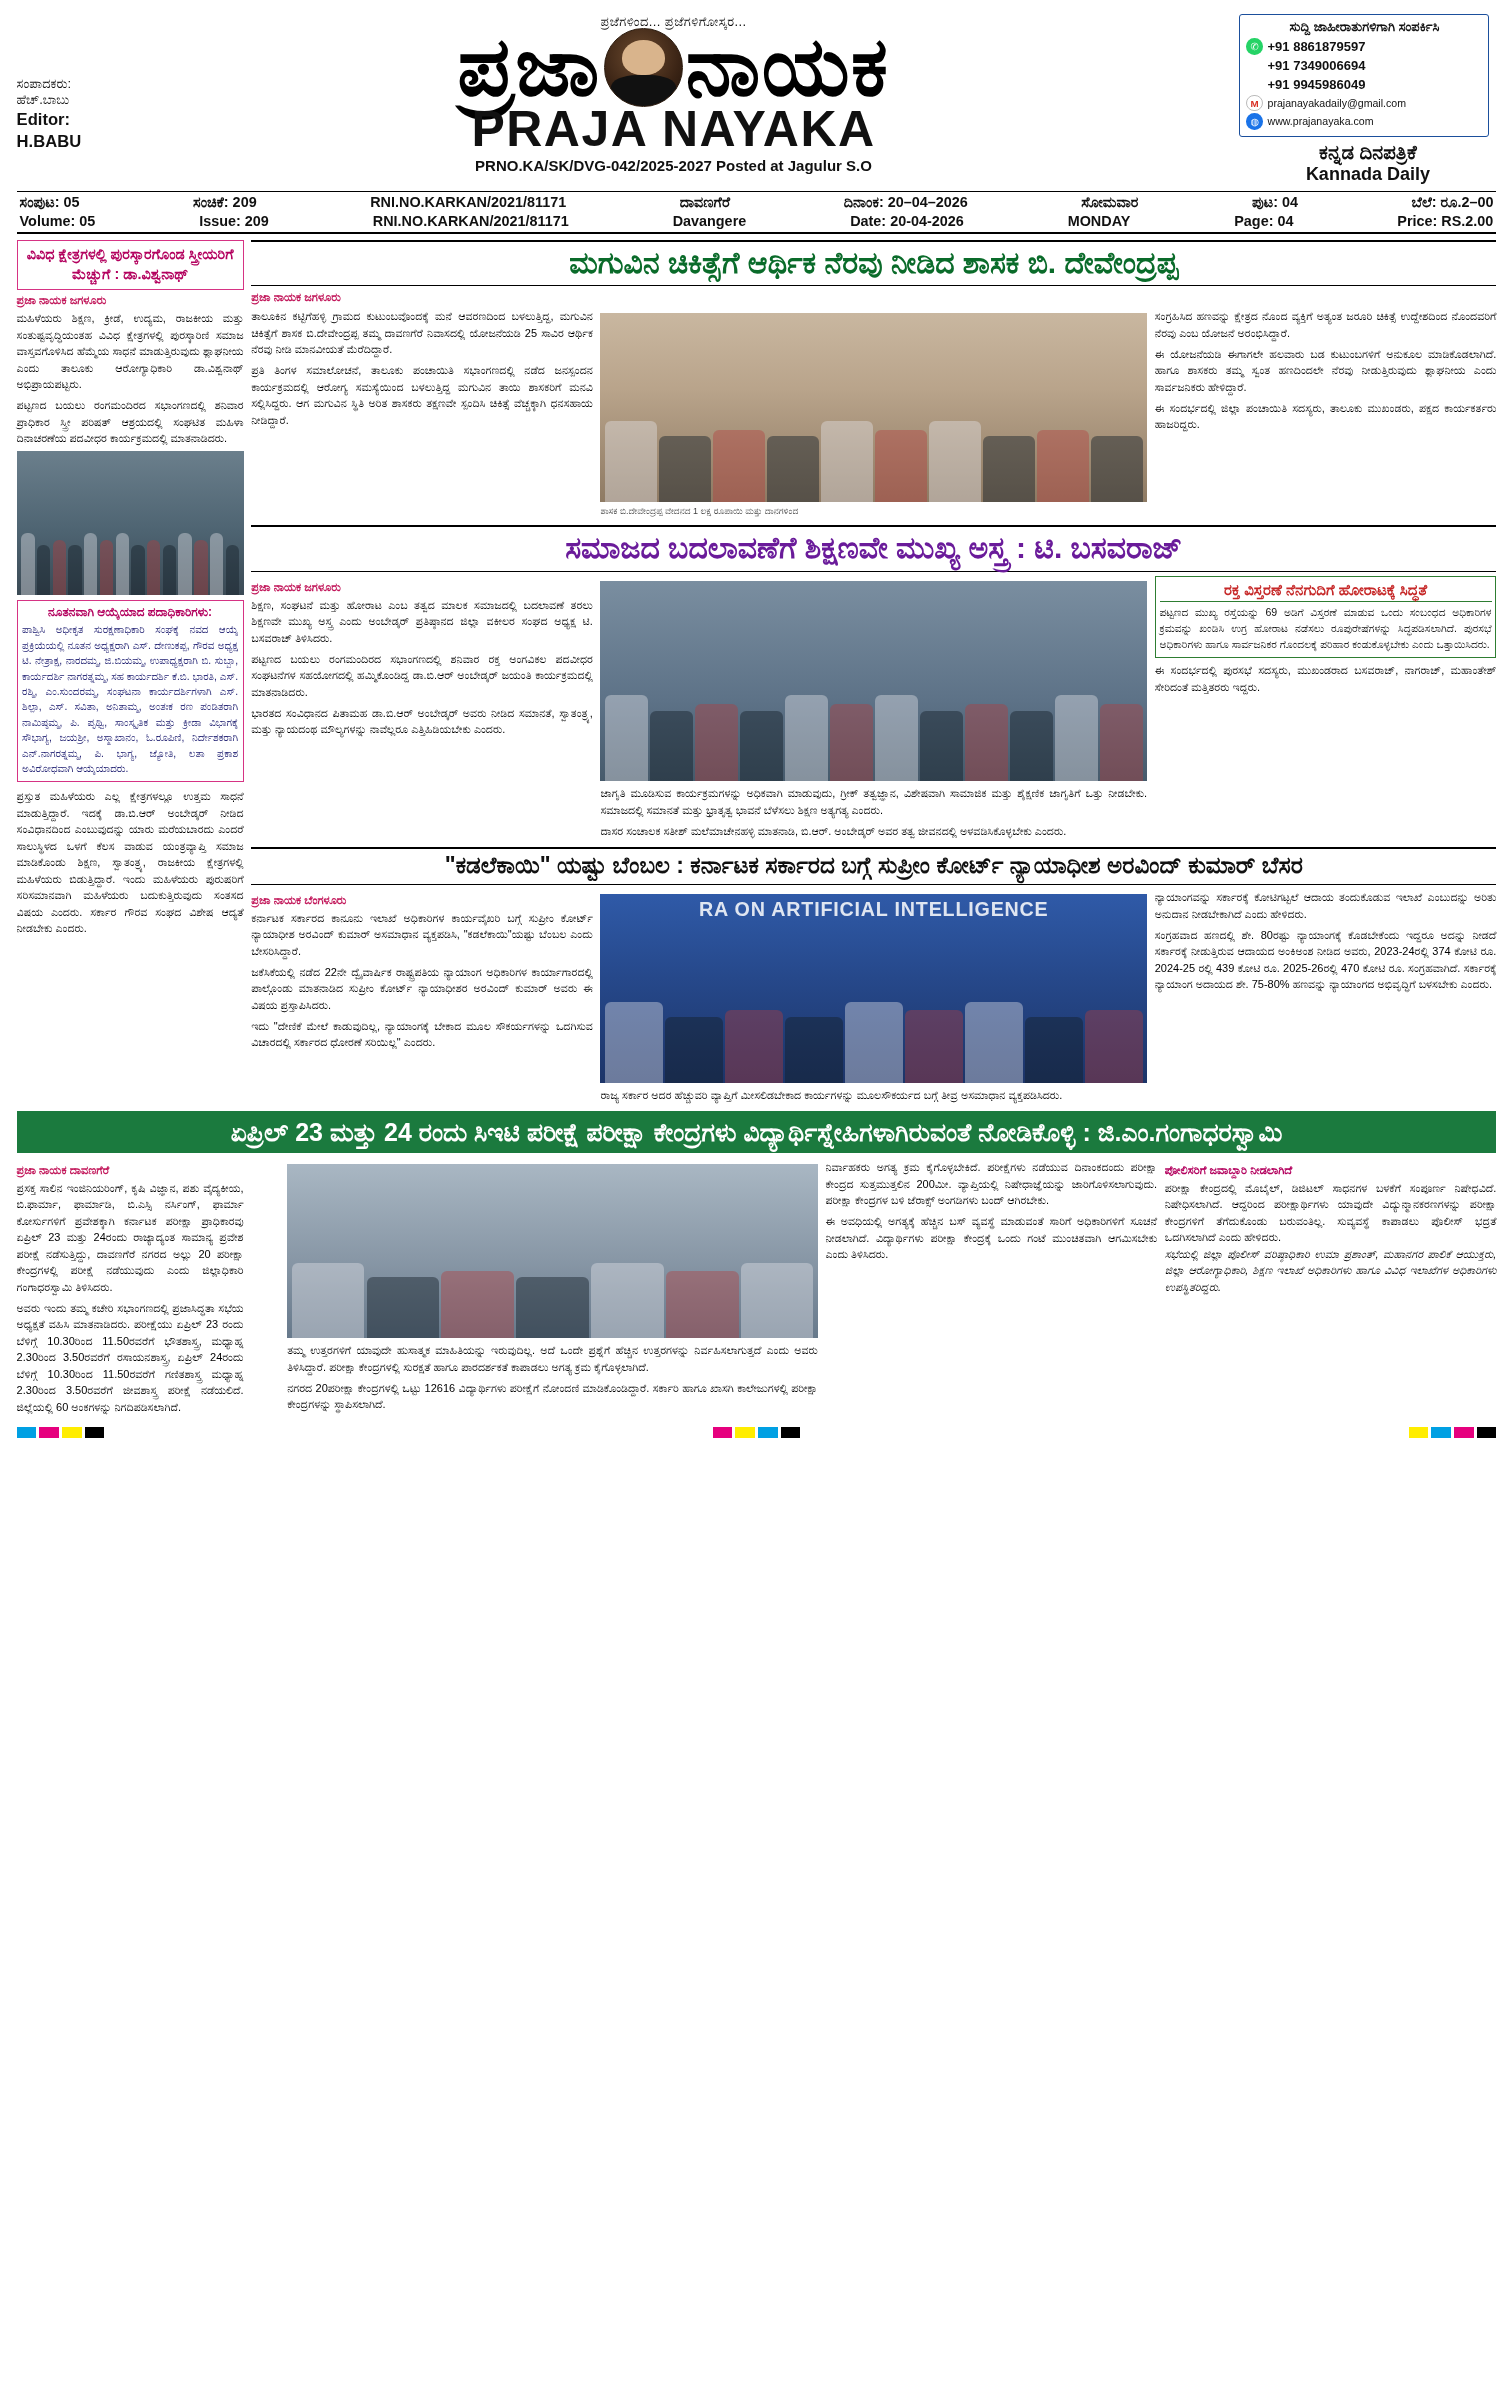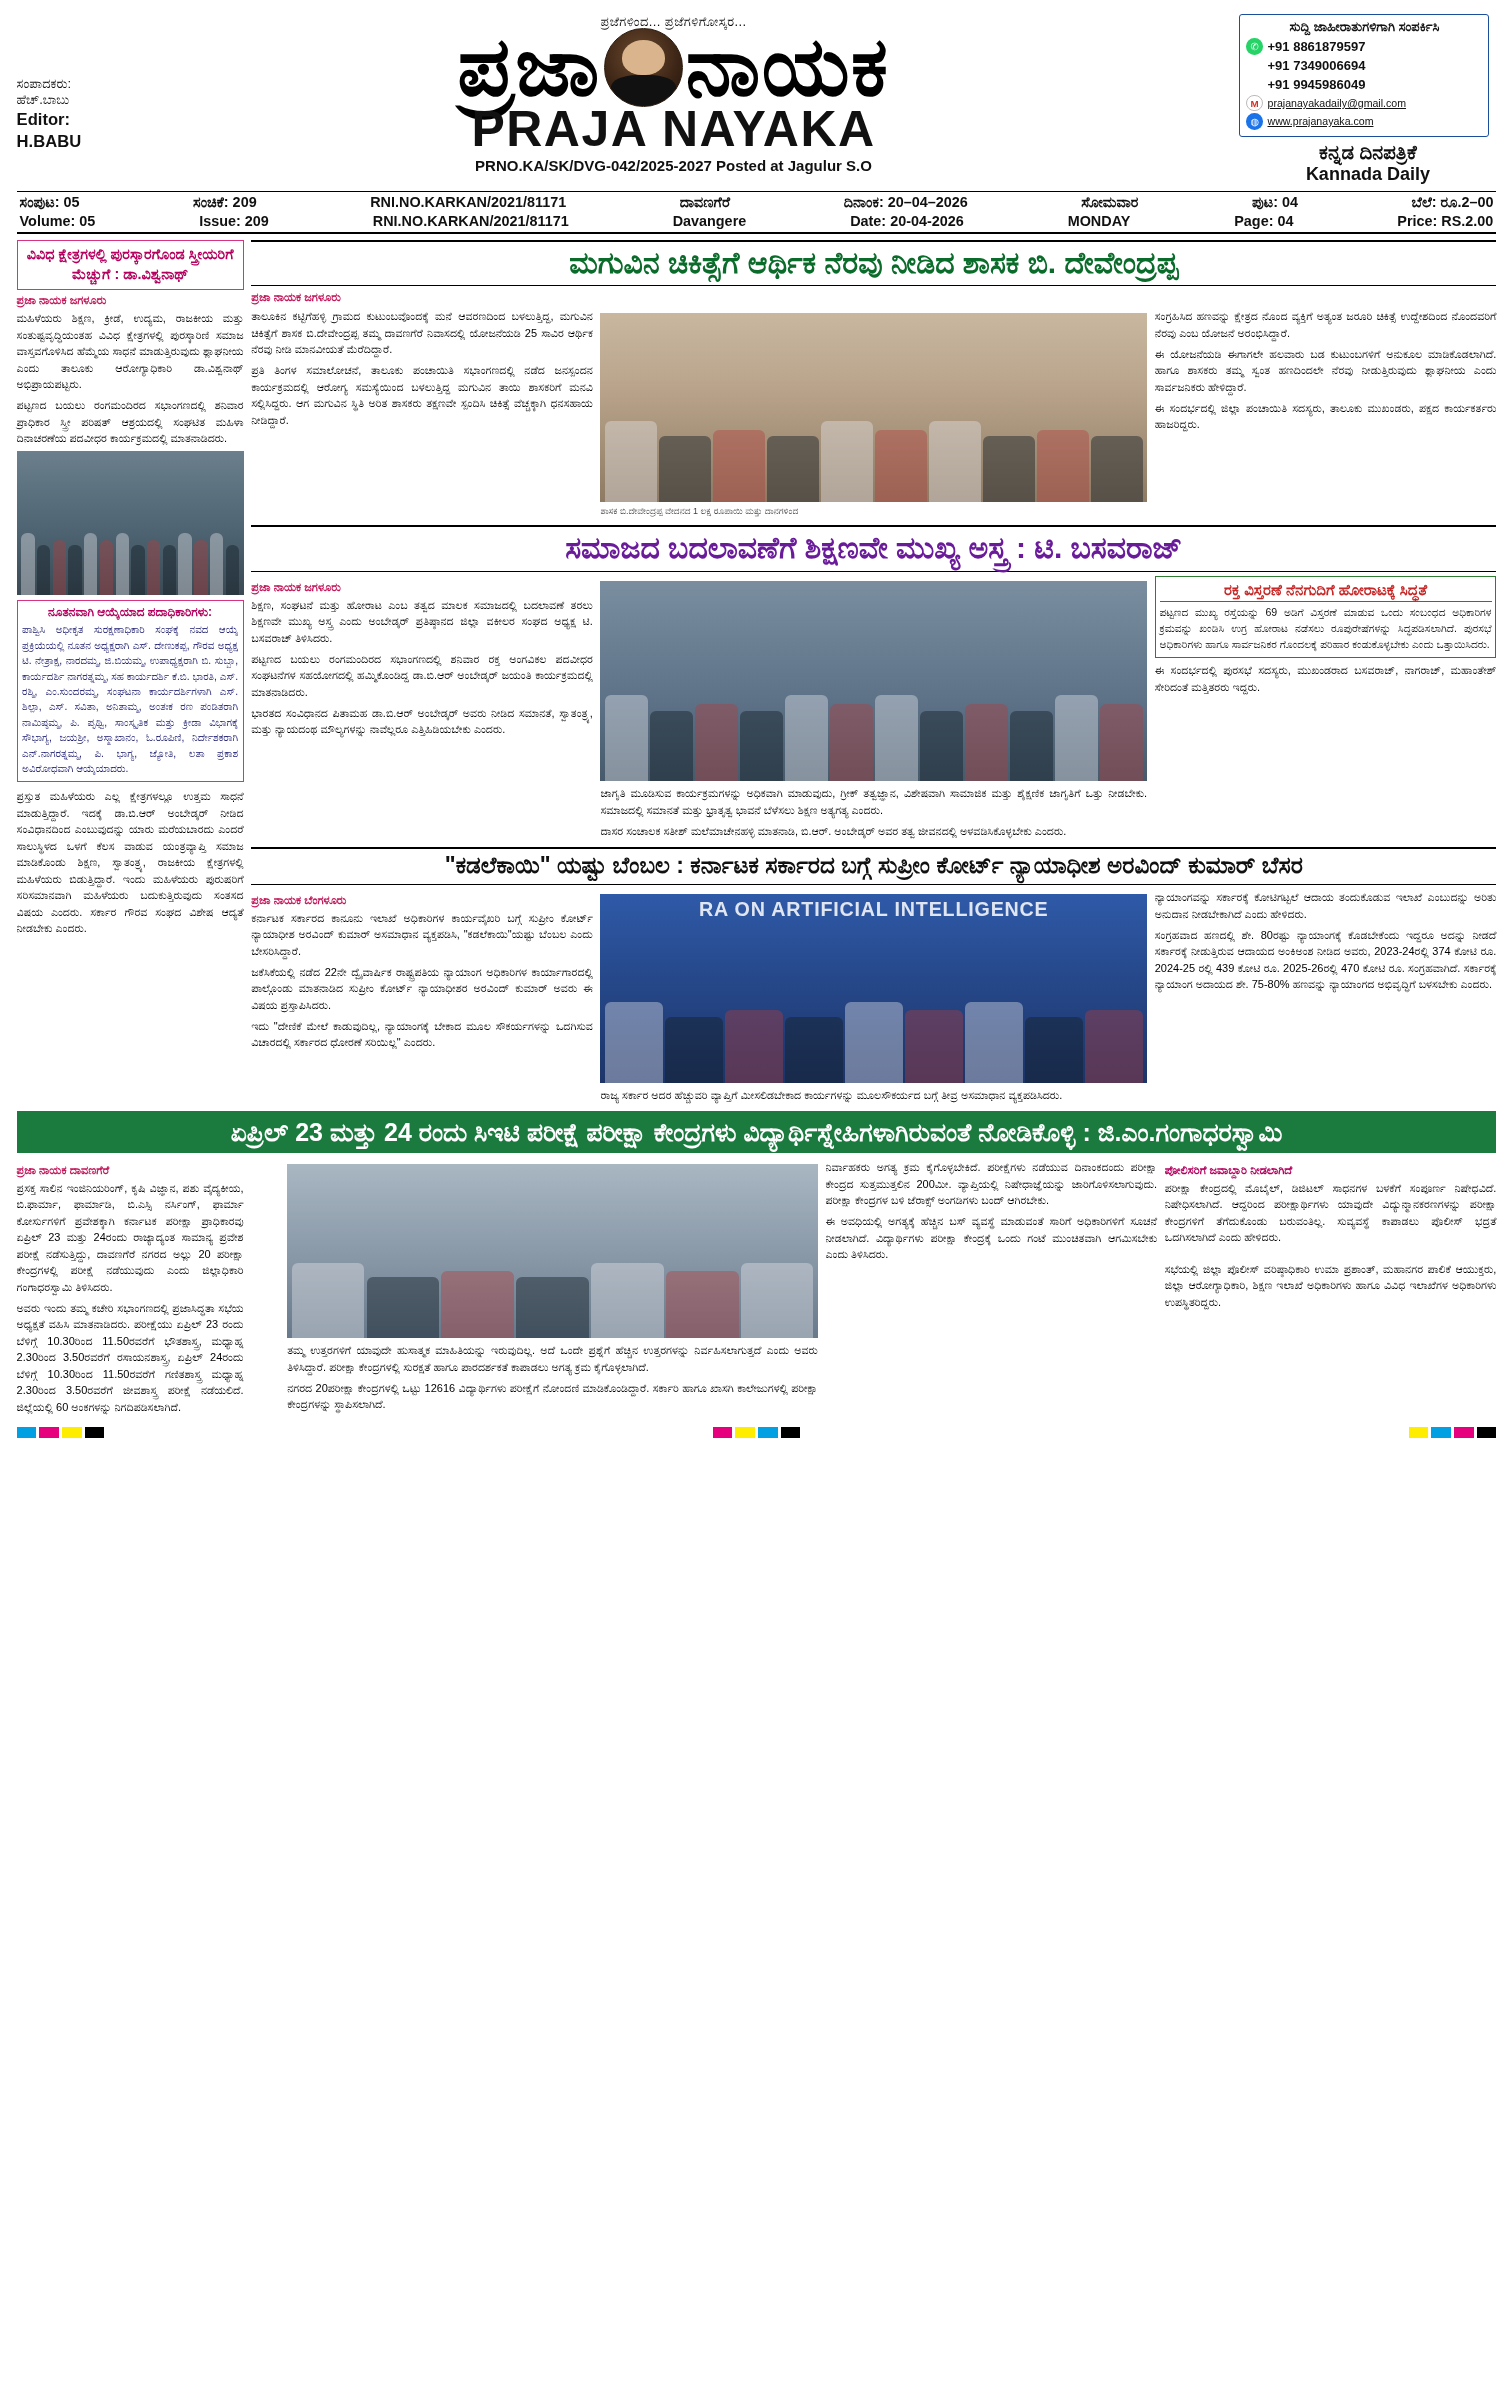--- a/index.html
+++ b/index.html
@@ -101,21 +101,21 @@
   .mr-row { display:flex; align-items:center; gap:4.5px; margin:1.5px 0; }
   .mr-ico {
     width:16.6px; height:16.6px; border-radius:50%;
     display:inline-flex; align-items:center; justify-content:center;
     font-size:9.8px; color:#fff; flex:0 0 16.6px;
   }
   .ico-wa { background:#25D366; }
   .ico-mail { background:#fff; color:#d93025; border:0.8px solid #bbb; font-weight:bold; }
   .ico-web { background:#1a73e8; }
   .mr-txt { font-weight:bold; font-size:13px; }
-  .mr-txt.small { font-size:10.6px; font-weight:normal;text-decoration:underline; }
+  .mr-txt.small { font-size:10.6px; font-weight:normal; }
 
   .mast-right-under {
     text-align:center;
     margin-top:4.5px;
   }
   .kn-daily { font-size:19.7px; font-weight:bold; }
   .en-daily { font-size:18px; font-weight:bold; }
 
   .editor-block {
     font-size:13.6px;
@@ -533,21 +533,21 @@
     </div>
 
     <div style="flex:1;">
       <div class="body-text">ನಿರ್ವಾಹಕರು ಅಗತ್ಯ ಕ್ರಮ ಕೈಗೊಳ್ಳಬೇಕಿದೆ. ಪರೀಕ್ಷೆಗಳು ನಡೆಯುವ ದಿನಾಂಕದಂದು ಪರೀಕ್ಷಾ ಕೇಂದ್ರದ ಸುತ್ತಮುತ್ತಲಿನ 200ಮೀ. ವ್ಯಾಪ್ತಿಯಲ್ಲಿ ನಿಷೇಧಾಜ್ಞೆಯನ್ನು ಜಾರಿಗೊಳಿಸಲಾಗುವುದು. ಪರೀಕ್ಷಾ ಕೇಂದ್ರಗಳ ಬಳಿ ಜೆರಾಕ್ಸ್ ಅಂಗಡಿಗಳು ಬಂದ್ ಆಗಿರಬೇಕು.</div>
       <div class="body-text" style="margin-top:4.5px;">ಈ ಅವಧಿಯಲ್ಲಿ ಅಗತ್ಯಕ್ಕೆ ಹೆಚ್ಚಿನ ಬಸ್ ವ್ಯವಸ್ಥೆ ಮಾಡುವಂತೆ ಸಾರಿಗೆ ಅಧಿಕಾರಿಗಳಿಗೆ ಸೂಚನೆ ನೀಡಲಾಗಿದೆ. ವಿದ್ಯಾರ್ಥಿಗಳು ಪರೀಕ್ಷಾ ಕೇಂದ್ರಕ್ಕೆ ಒಂದು ಗಂಟೆ ಮುಂಚಿತವಾಗಿ ಆಗಮಿಸಬೇಕು ಎಂದು ತಿಳಿಸಿದರು.</div>
     </div>
 
     <div style="flex:1;">
       <div class="byline" style="color:#b3005e;">ಪೋಲಿಸರಿಗೆ ಜವಾಬ್ದಾರಿ ನೀಡಲಾಗಿದೆ</div>
       <div class="body-text">ಪರೀಕ್ಷಾ ಕೇಂದ್ರದಲ್ಲಿ ಮೊಬೈಲ್, ಡಿಜಿಟಲ್ ಸಾಧನಗಳ ಬಳಕೆಗೆ ಸಂಪೂರ್ಣ ನಿಷೇಧವಿದೆ. ನಿಷೇಧಿಸಲಾಗಿದೆ. ಆದ್ದರಿಂದ ಪರೀಕ್ಷಾರ್ಥಿಗಳು ಯಾವುದೇ ವಿದ್ಯುನ್ಮಾನಕರಣಗಳನ್ನು ಪರೀಕ್ಷಾ ಕೇಂದ್ರಗಳಿಗೆ ತೆಗೆದುಕೊಂಡು ಬರುವಂತಿಲ್ಲ. ಸುವ್ಯವಸ್ಥೆ ಕಾಪಾಡಲು ಪೊಲೀಸ್ ಭದ್ರತೆ ಒದಗಿಸಲಾಗಿದೆ ಎಂದು ಹೇಳಿದರು.</div>
-      <div class="body-text" style="margin-top:15px;">ಸಭೆಯಲ್ಲಿ ಜಿಲ್ಲಾ ಪೊಲೀಸ್ ವರಿಷ್ಠಾಧಿಕಾರಿ ಉಮಾ ಪ್ರಶಾಂತ್, ಮಹಾನಗರ ಪಾಲಿಕೆ ಆಯುಕ್ತರು, ಜಿಲ್ಲಾ ಆರೋಗ್ಯಾಧಿಕಾರಿ, ಶಿಕ್ಷಣ ಇಲಾಖೆ ಅಧಿಕಾರಿಗಳು ಹಾಗೂ ವಿವಿಧ ಇಲಾಖೆಗಳ ಅಧಿಕಾರಿಗಳು ಉಪಸ್ಥಿತರಿದ್ದರು.</div>
+      <div class="body-text" style="margin-top:0;font-style:italic;">ಸಭೆಯಲ್ಲಿ ಜಿಲ್ಲಾ ಪೊಲೀಸ್ ವರಿಷ್ಠಾಧಿಕಾರಿ ಉಮಾ ಪ್ರಶಾಂತ್, ಮಹಾನಗರ ಪಾಲಿಕೆ ಆಯುಕ್ತರು, ಜಿಲ್ಲಾ ಆರೋಗ್ಯಾಧಿಕಾರಿ, ಶಿಕ್ಷಣ ಇಲಾಖೆ ಅಧಿಕಾರಿಗಳು ಹಾಗೂ ವಿವಿಧ ಇಲಾಖೆಗಳ ಅಧಿಕಾರಿಗಳು ಉಪಸ್ಥಿತರಿದ್ದರು.</div>
     </div>
   </div>
 
   <div class="footer-bars">
     <div class="bar-group">
       <div class="bar" style="background:#00a0e3;"></div>
       <div class="bar" style="background:#e6007e;"></div>
       <div class="bar" style="background:#ffed00;"></div>
       <div class="bar" style="background:#000;"></div>
     </div>

